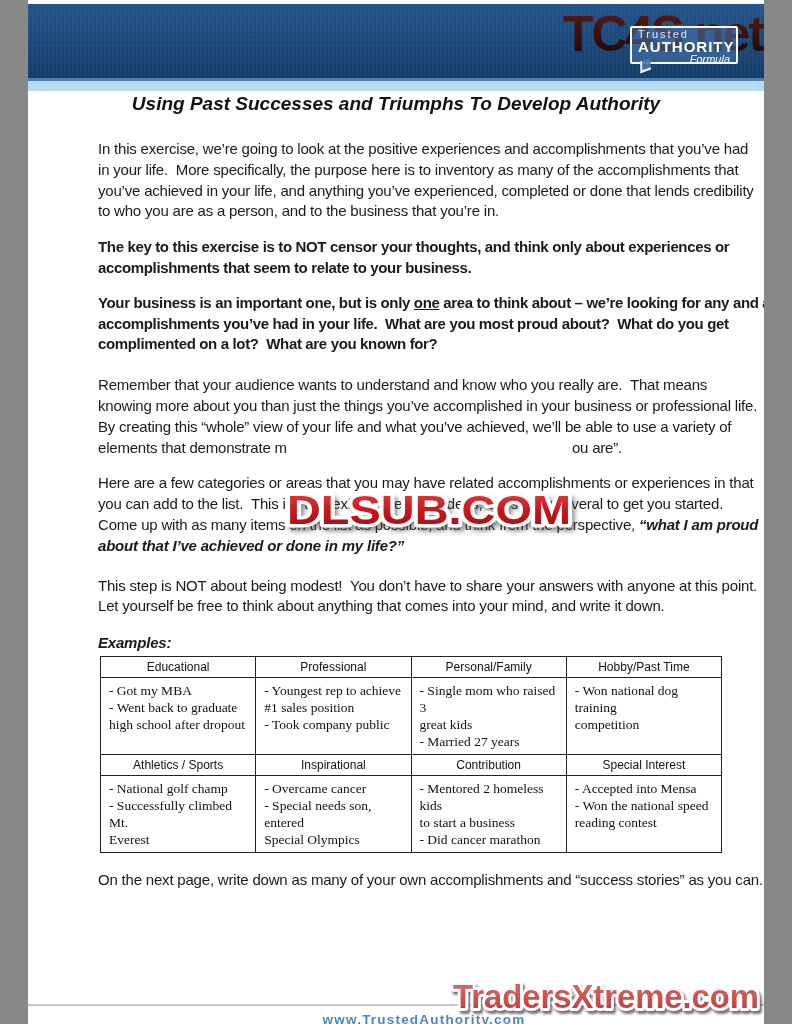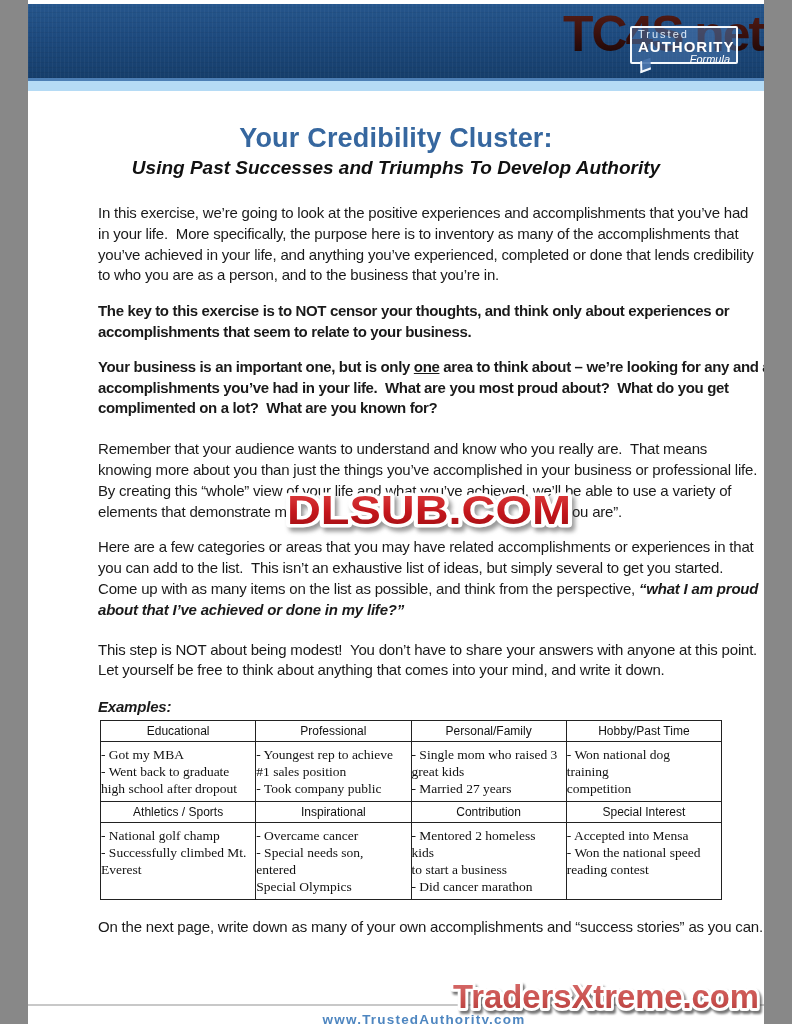--- a/index.html
+++ b/index.html
@@ -70,21 +70,21 @@
   .ex-table{
     margin-top:2px; margin-left:2px; width:622px;
     border-collapse:collapse; table-layout:fixed;
   }
   .ex-table td{ border:1px solid #222; }
   .ex-table .th{
     height:21px; text-align:center; vertical-align:middle;
     font-family:"Liberation Sans", sans-serif; font-size:12px; color:#111;
   }
   .ex-table .cell{
-    height:58px; vertical-align:top; padding:4px 6px 4px 0;
+    height:58px; vertical-align:top; padding:4px 6px 4px 8px;
     font-family:"Liberation Serif", serif; font-size:13.5px; line-height:17px;
     white-space:pre-line; color:#111;
   }
 
   
   .footer{
     position:absolute; top:1004px; left:0; width:792px;
     border-top:2px solid #c8c8c8; text-align:center;font-weight:bold;
   }
   .footer-url{
@@ -128,21 +128,20 @@
 
     <div class="ta-logo">
       <div class="ta-trusted">Trusted</div>
       <div class="ta-authority">AUTHORITY</div>
       <div class="ta-formula">Formula</div>
       <div class="ta-tail"></div>
     </div>
   </div>
 
   <div class="content">
-    <h1 class="title">Your Credibility Cluster:</h1>
     <h2 class="subtitle">Using Past Successes and Triumphs To Develop Authority</h2>
 
     <p class="para mt22">In this exercise, we’re going to look at the positive experiences and accomplishments that you’ve had
 in your life.  More specifically, the purpose here is to inventory as many of the accomplishments that
 you’ve achieved in your life, and anything you’ve experienced, completed or done that lends credibility
 to who you are as a person, and to the business that you’re in.</p>
 
     <p class="para b mt15">The key to this exercise is to NOT censor your thoughts, and think only about experiences or
 accomplishments that seem to relate to your business.</p>
 

